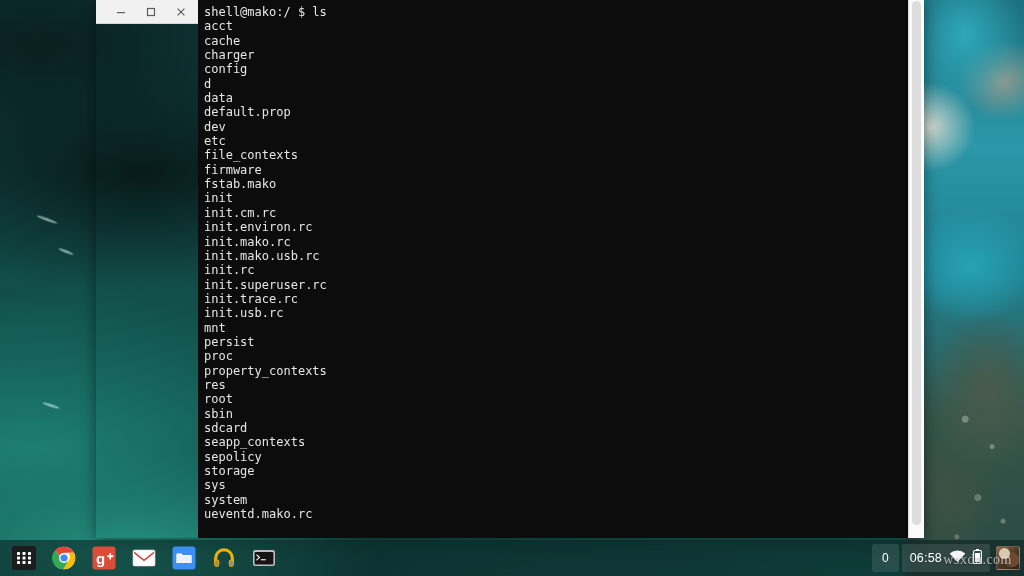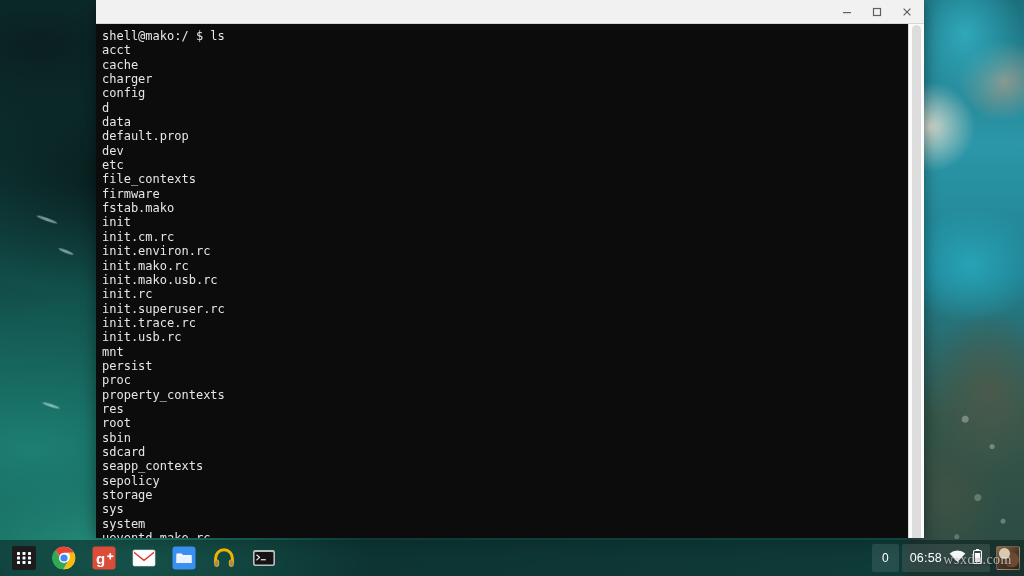--- a/index.html
+++ b/index.html
@@ -46,21 +46,21 @@
     opacity:.85;
   }
   .wp-streak{
     position:absolute; background:rgba(230,255,250,.5);
     border-radius:50%; filter:blur(.4px);
   }
 
   
   #term-window{
     position:absolute; left:96px; top:0; width:828px; height:538px;
-    display:flex; flex-direction:column;
+    display:flex; flex-direction:row;
     box-shadow:0 2px 14px rgba(0,0,0,.45);
   }
   #title-bar{
     height:24px; background:#f1f1f1;
     border-bottom:1px solid #d6d6d6;
     display:flex; align-items:center; justify-content:flex-end;
     padding-right:2px; flex:none;
   }
   #title-text{
     flex:1 1 auto; font-size:11px; color:#3b3b3b;

